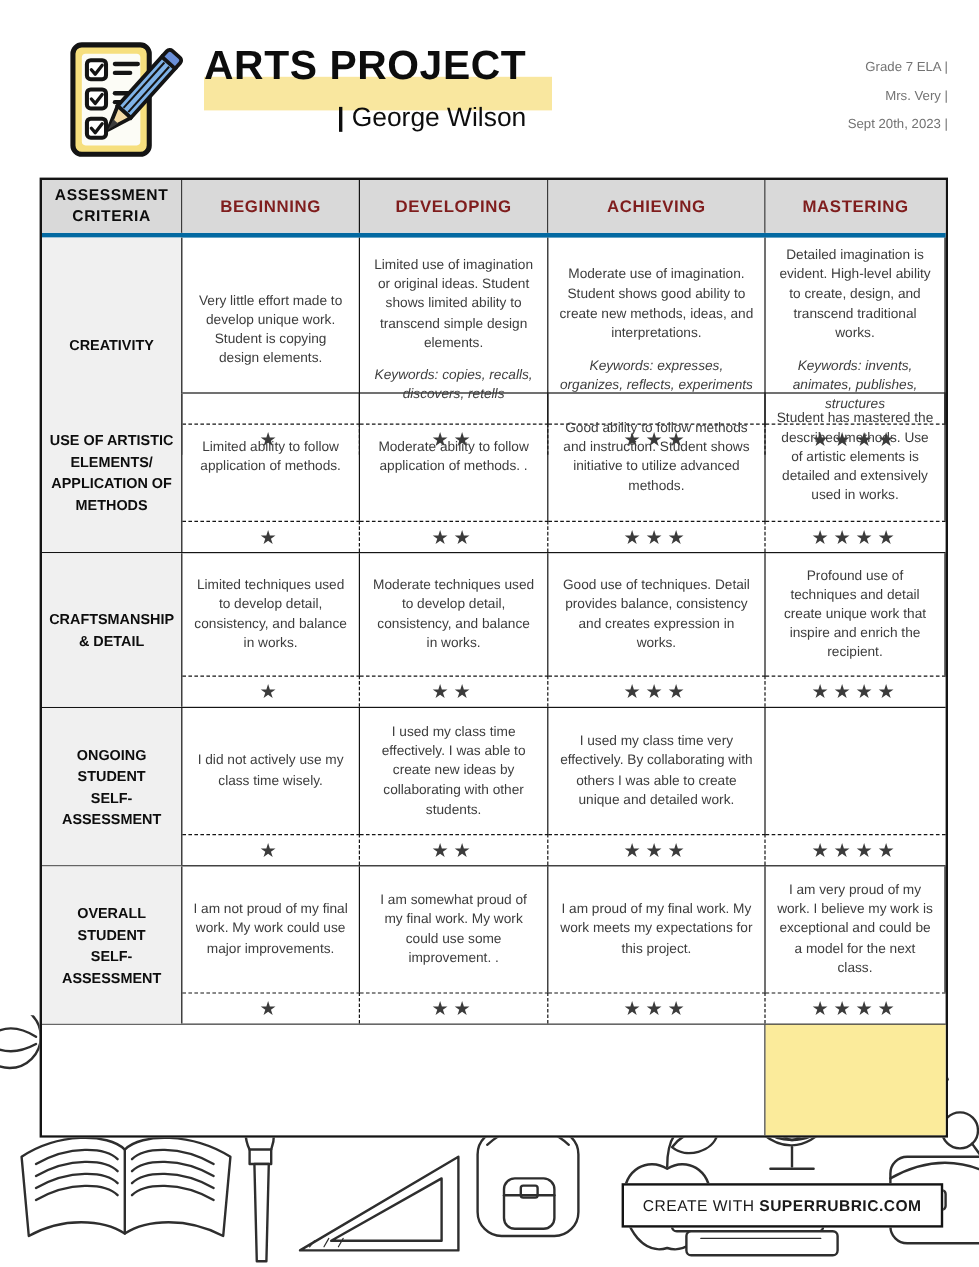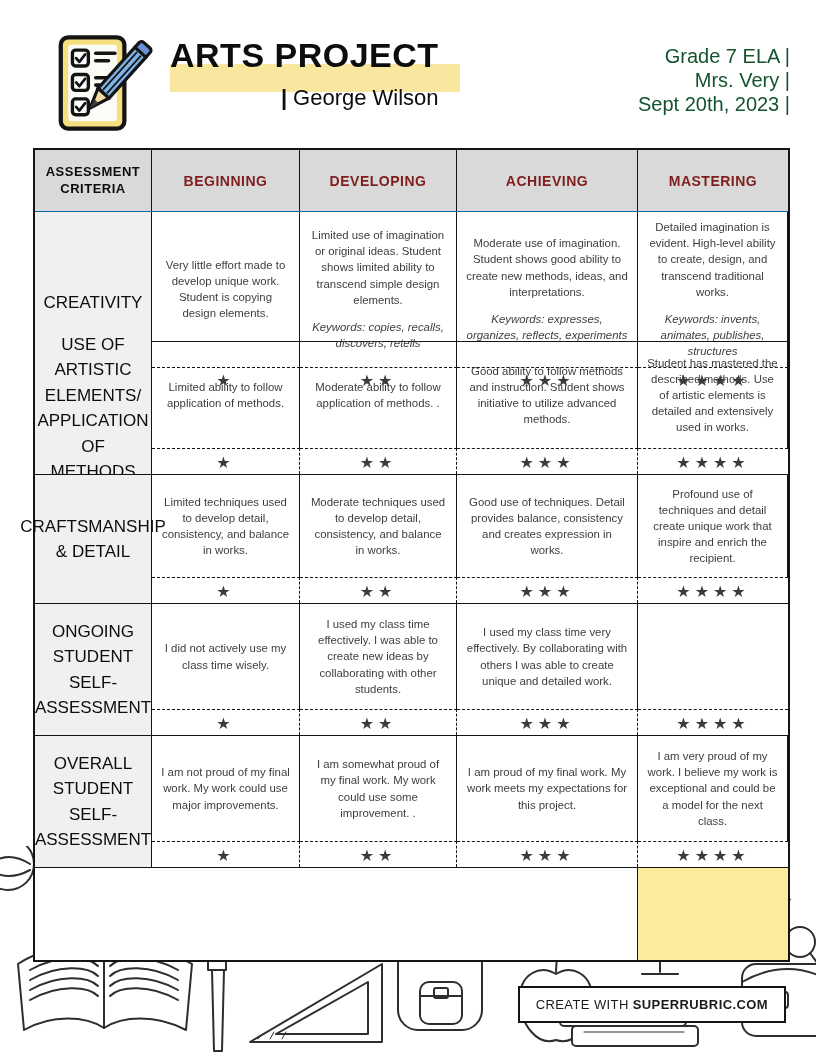--- a/index.html
+++ b/index.html
@@ -7,33 +7,33 @@
     position:relative;width:816px;height:1056px;background:#ffffff;overflow:hidden;
     font-family:"Liberation Sans",sans-serif;color:#111;
   }
   
   .logo{position:absolute;left:46px;top:30px;width:108px;height:106px;}
   .titleblock{position:absolute;left:170px;top:36px;}
   .title-highlight{position:absolute;left:170px;top:64px;width:290px;height:28px;background:#F9E79F;z-index:0;}
   h1.title{position:relative;z-index:1;margin:0;font-size:34px;font-weight:800;letter-spacing:.5px;color:#0d0d0d;}
   .student-line{position:relative;z-index:1;margin-top:10px;font-size:22px;color:#0d0d0d;text-align:right;}
   .student-line .bar{font-weight:700;margin-right:6px;}
-  .meta{position:absolute;right:26px;top:44px;text-align:right;font-size:20px;color:#14532d;line-height:24px;z-index:1;margin-left:48px;}
+  .meta{position:absolute;right:26px;top:44px;text-align:right;font-size:11px;color:#737373;line-height:24px;z-index:1;margin-left:48px;}
   
   .rubric{position:absolute;left:33px;top:148px;width:757px;border:2px solid #141414;background:#fff;z-index:2;box-sizing:border-box;}
   .grid-row{display:grid;grid-template-columns:117px 148px 157px 181px 1fr;box-sizing:border-box;}
-  .hdr-row{height:62px;border-bottom:1px solid #0369a1;}
+  .hdr-row{height:48px;border-bottom:4px solid #0369a1;}
   .hdr-cell{background:#D9D9D9;display:flex;align-items:center;justify-content:center;text-align:center;
     font-weight:700;font-size:14px;color:#7f1d1d;letter-spacing:.5px;border-right:1px solid #141414;box-sizing:border-box;}
   .hdr-cell:last-child{border-right:none;}
   .hdr-cell.crit{color:#0d0d0d;font-size:13px;line-height:1.3;white-space:pre-line;}
   .rubric-row{border-bottom:1px solid #141414;grid-template-rows:1fr 26px;}
   .rubric-row:last-of-type{border-bottom:1px solid #141414;}
   .crit-cell{grid-row:1 / span 2;background:#F0F0F0;border-right:1px solid #141414;display:flex;align-items:center;justify-content:center;
-    text-align:center;font-weight:400;font-size:17px;line-height:1.5;white-space:pre-line;padding:0 6px;box-sizing:border-box;color:#0d0d0d;}
+    text-align:center;font-weight:700;font-size:12px;line-height:1.5;white-space:pre-line;padding:0 6px;box-sizing:border-box;color:#0d0d0d;}
   .desc-cell{grid-row:1;border-right:1px solid #141414;display:flex;flex-direction:column;align-items:center;justify-content:center;
     text-align:center;font-size:11.4px;color:#3d3d3d;line-height:1.42;padding:7px 9px;gap:11px;box-sizing:border-box;}
   .desc-cell:last-child{border-right:none;}
   .keywords{font-style:italic;}
   .keywords:empty{display:none;}
   .star-cell{grid-row:2;border-top:1px dashed #141414;border-right:1px dashed #141414;display:flex;align-items:center;justify-content:center;
     font-size:16px;letter-spacing:4px;color:#3b3b3b;box-sizing:border-box;padding-top:1px;}
   .star-cell:last-child{border-right:none;}
   .bottom-row{display:grid;grid-template-columns:603px 1fr;height:92px;box-sizing:border-box;}
   .bottom-empty{border-right:1px solid #141414;background:#fff;box-sizing:border-box;}

